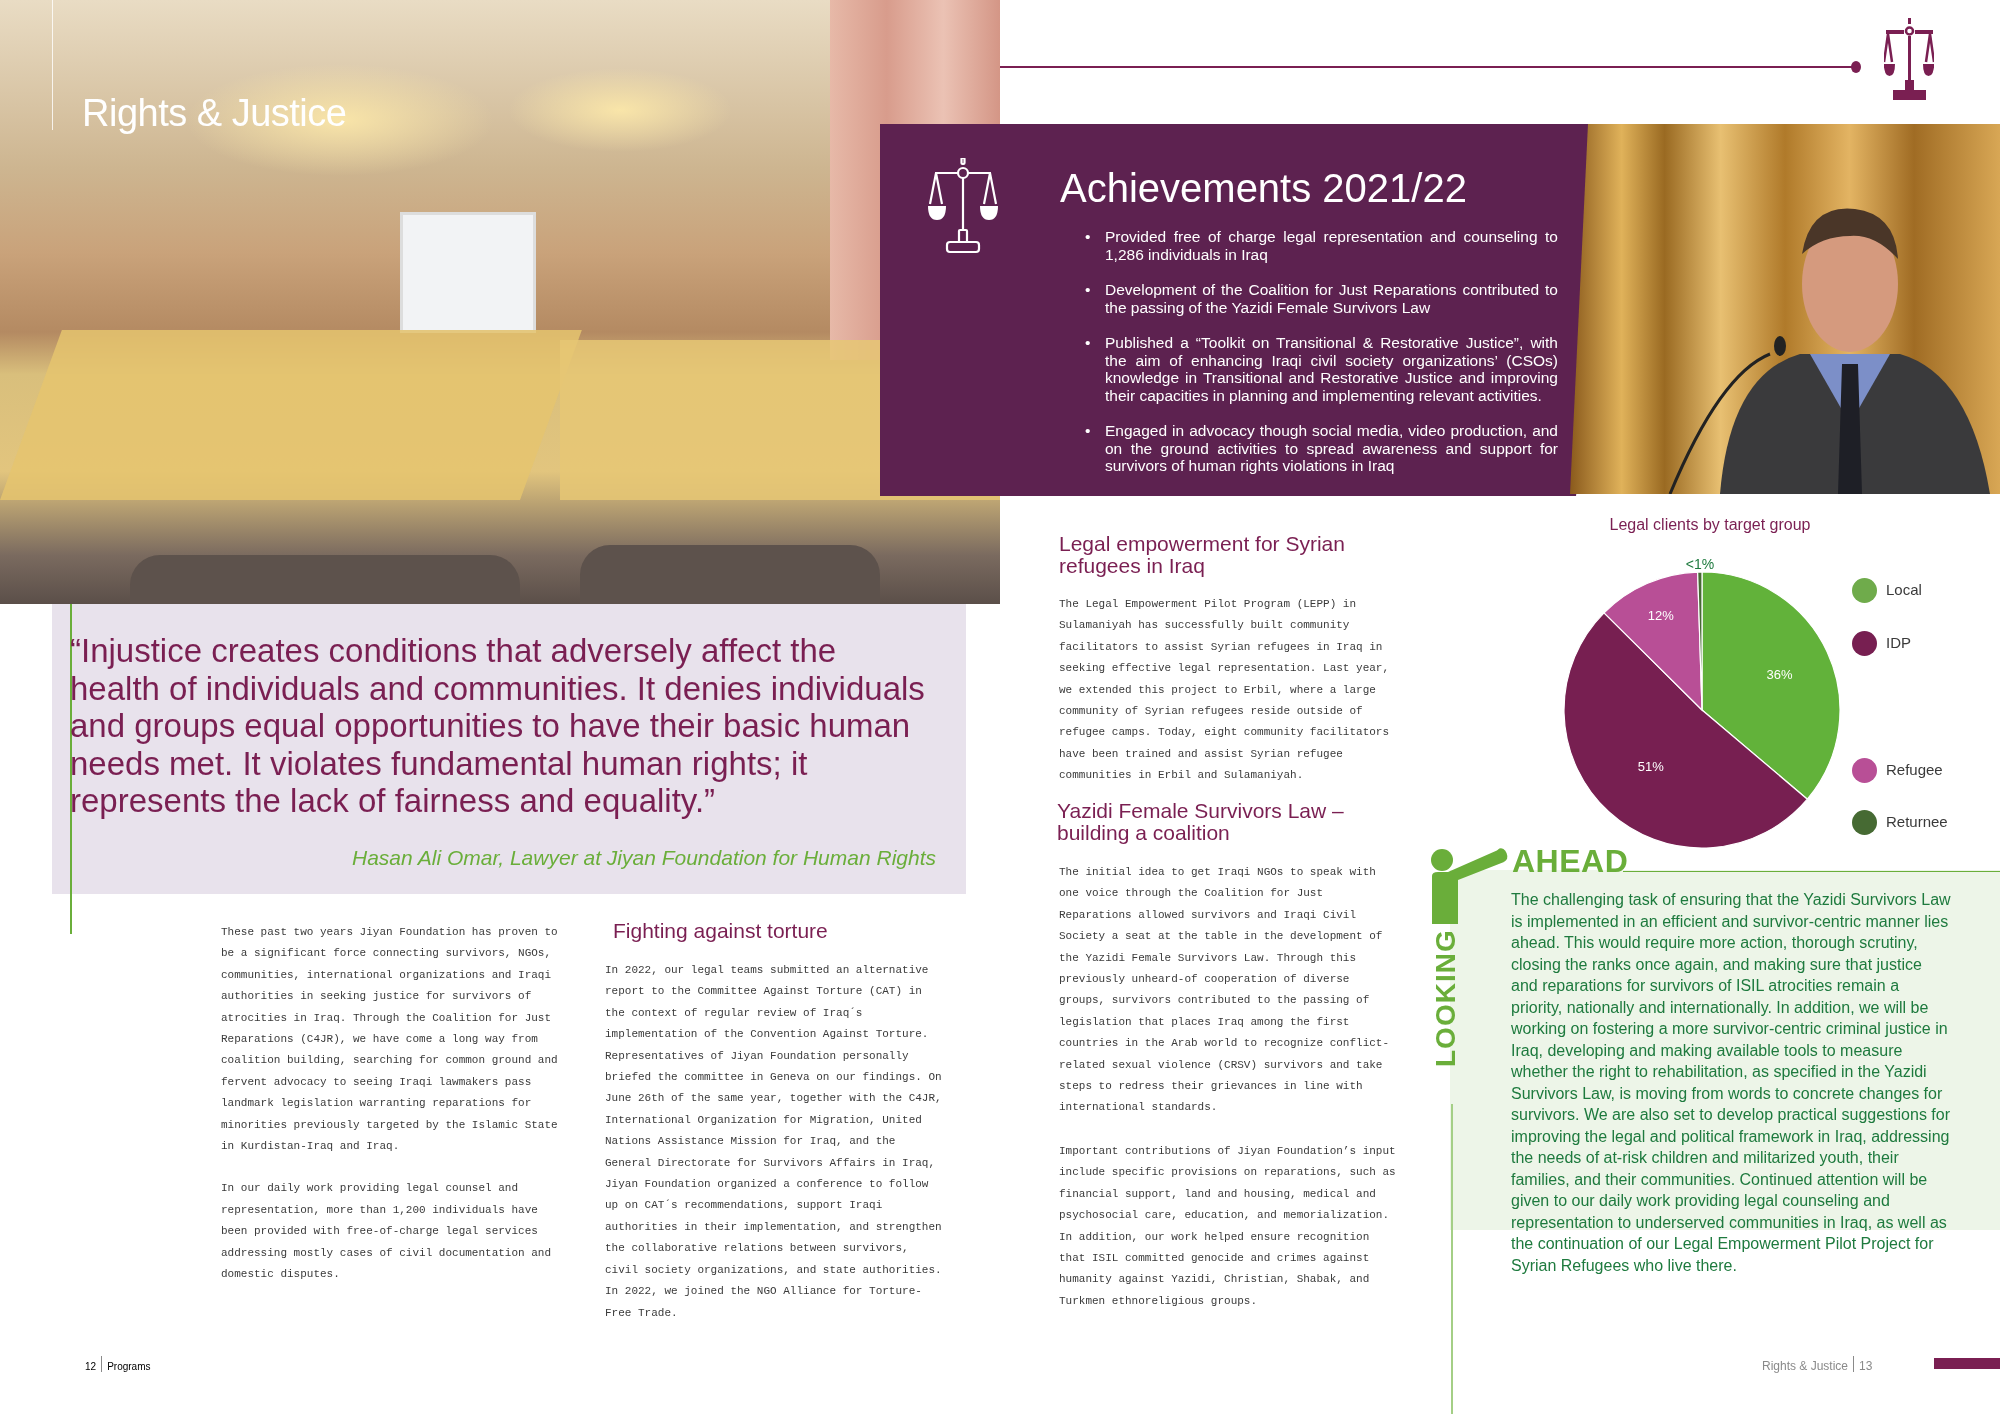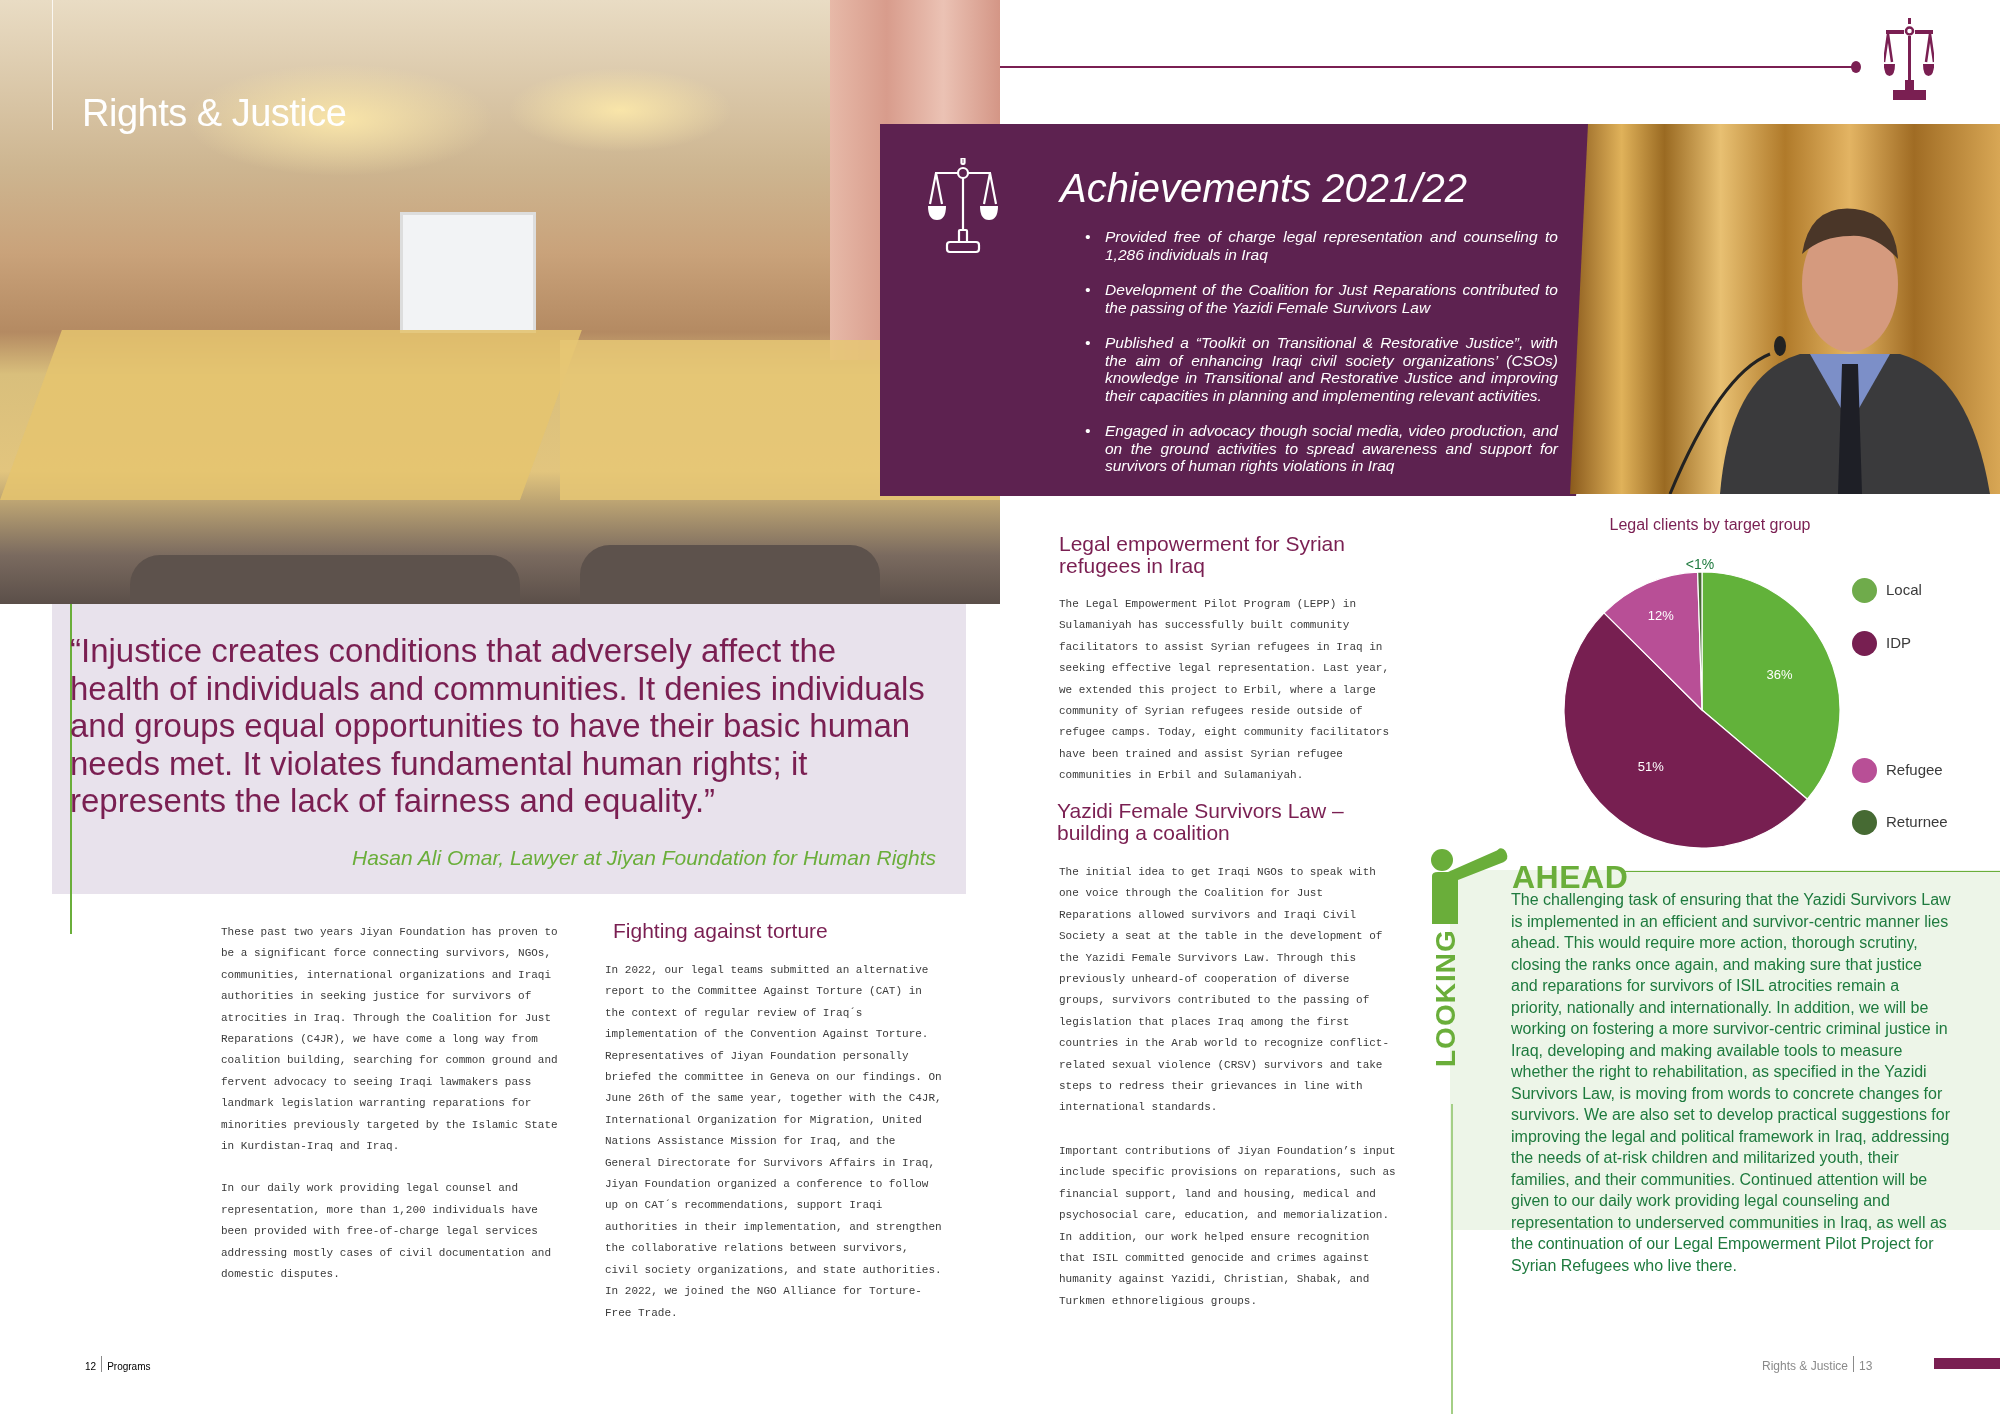--- a/index.html
+++ b/index.html
@@ -21,21 +21,21 @@
   #photo-meeting .curtain { left: 830px; top: 0; width: 170px; height: 360px; background: linear-gradient(90deg,#e7b9a8,#d89c8c,#ebc2b4,#d49686); }
   #section-title { left: 82px; top: 92px; font-family: "Liberation Sans Narrow","Liberation Sans", sans-serif; font-size: 38px; color: #ffffff; letter-spacing: -0.5px; }
   #title-rule { left: 52px; top: 0; width: 1px; height: 130px; background: #ffffff; opacity: .8; }
 
   
   #header-line { left: 1000px; top: 66px; width: 855px; height: 2px; background: #7a1f52; }
   #header-dot { left: 1851px; top: 61px; width: 10px; height: 12px; border-radius: 50%; background: #7a1f52; }
   #header-scale-icon { left: 1884px; top: 18px; width: 50px; height: 84px; }
 
   
-  #achievements { left: 880px; top: 124px; width: 750px; height: 372px; font-style: italic; }
+  #achievements { left: 880px; top: 124px; width: 750px; height: 372px; }
   #achievements svg.bg { position: absolute; left: 0; top: 0; }
   #ach-icon { left: 48px; top: 34px; width: 70px; height: 98px; }
   #ach-title { left: 180px; top: 42px; font-size: 40px; color: #ffffff; font-family: "Liberation Sans Narrow","Liberation Sans", sans-serif; }
   #ach-list { left: 200px; top: 104px; width: 478px; margin: 0; padding: 0; list-style: none; }
   #ach-list li { position: relative; color: #ffffff; font-size: 15.5px; line-height: 17.5px; text-align: justify; margin-bottom: 18px;
      font-family: "Liberation Sans Narrow","Liberation Sans", sans-serif; padding-left: 25px; }
   #ach-list li::before { content: "•"; position: absolute; left: 5px; top: 0; }
 
   
   #photo-speaker { left: 1570px; top: 124px; width: 430px; height: 370px; }
@@ -65,21 +65,21 @@
   #chart { left: 1540px; top: 508px; width: 460px; height: 340px; }
   #chart-title { left: 60px; top: 8px; width: 220px; text-align: center; font-size: 16px; color: #7a1f52; font-family: "Liberation Sans Narrow","Liberation Sans", sans-serif; }
   .legend-item { position: absolute; left: 312px; font-size: 15px; color: #3a3a3a; }
   .legend-dot { position: absolute; left: 0; top: 0; width: 25px; height: 25px; border-radius: 50%; }
   .legend-label { position: absolute; left: 34px; top: 3px; white-space: nowrap; }
 
   
   #la-box { left: 1450px; top: 870px; width: 550px; height: 360px; background: #edf5e8; }
   #la-rule-v { left: 1451px; top: 1104px; width: 2px; height: 310px; background: #a4cf86; }
   #la-line { left: 1623px; top: 871px; width: 377px; height: 1px; background: #6aae3a; }
-  #la-ahead { left: 1512px; top: 843px; font-size: 32px; font-weight: bold; color: #6aae3a; letter-spacing: 0.5px; margin-top: 16px; }
+  #la-ahead { left: 1512px; top: 843px; font-size: 32px; font-weight: bold; color: #6aae3a; letter-spacing: 0.5px; }
   #la-looking { left: 1430px; top: 1067px; font-size: 28px; font-weight: bold; color: #6aae3a; transform: rotate(-90deg); transform-origin: left top; letter-spacing: 1px; }
   #la-icon { left: 1428px; top: 846px; width: 84px; height: 78px; }
   #la-text { left: 1511px; top: 889px; width: 440px; font-family: "Liberation Sans Narrow","Liberation Sans", sans-serif; font-size: 16px; line-height: 21.5px; color: #1e7a3e; }
 
   
   #footer-left { left: 85px; top: 1356px; font-size: 10px; color: #000000; font-family: "Liberation Sans Narrow","Liberation Sans", sans-serif; }
   #footer-right { left: 1762px; top: 1356px; font-size: 12px; color: #8a8a8a; font-family: "Liberation Sans Narrow","Liberation Sans", sans-serif; }
   .sep { display: inline-block; width: 1px; height: 16px; background: #8a8a8a; margin: 0 5px; vertical-align: -2px; }
   #footer-bar { left: 1934px; top: 1358px; width: 66px; height: 11px; background: #7a1f52; }
 </style>

